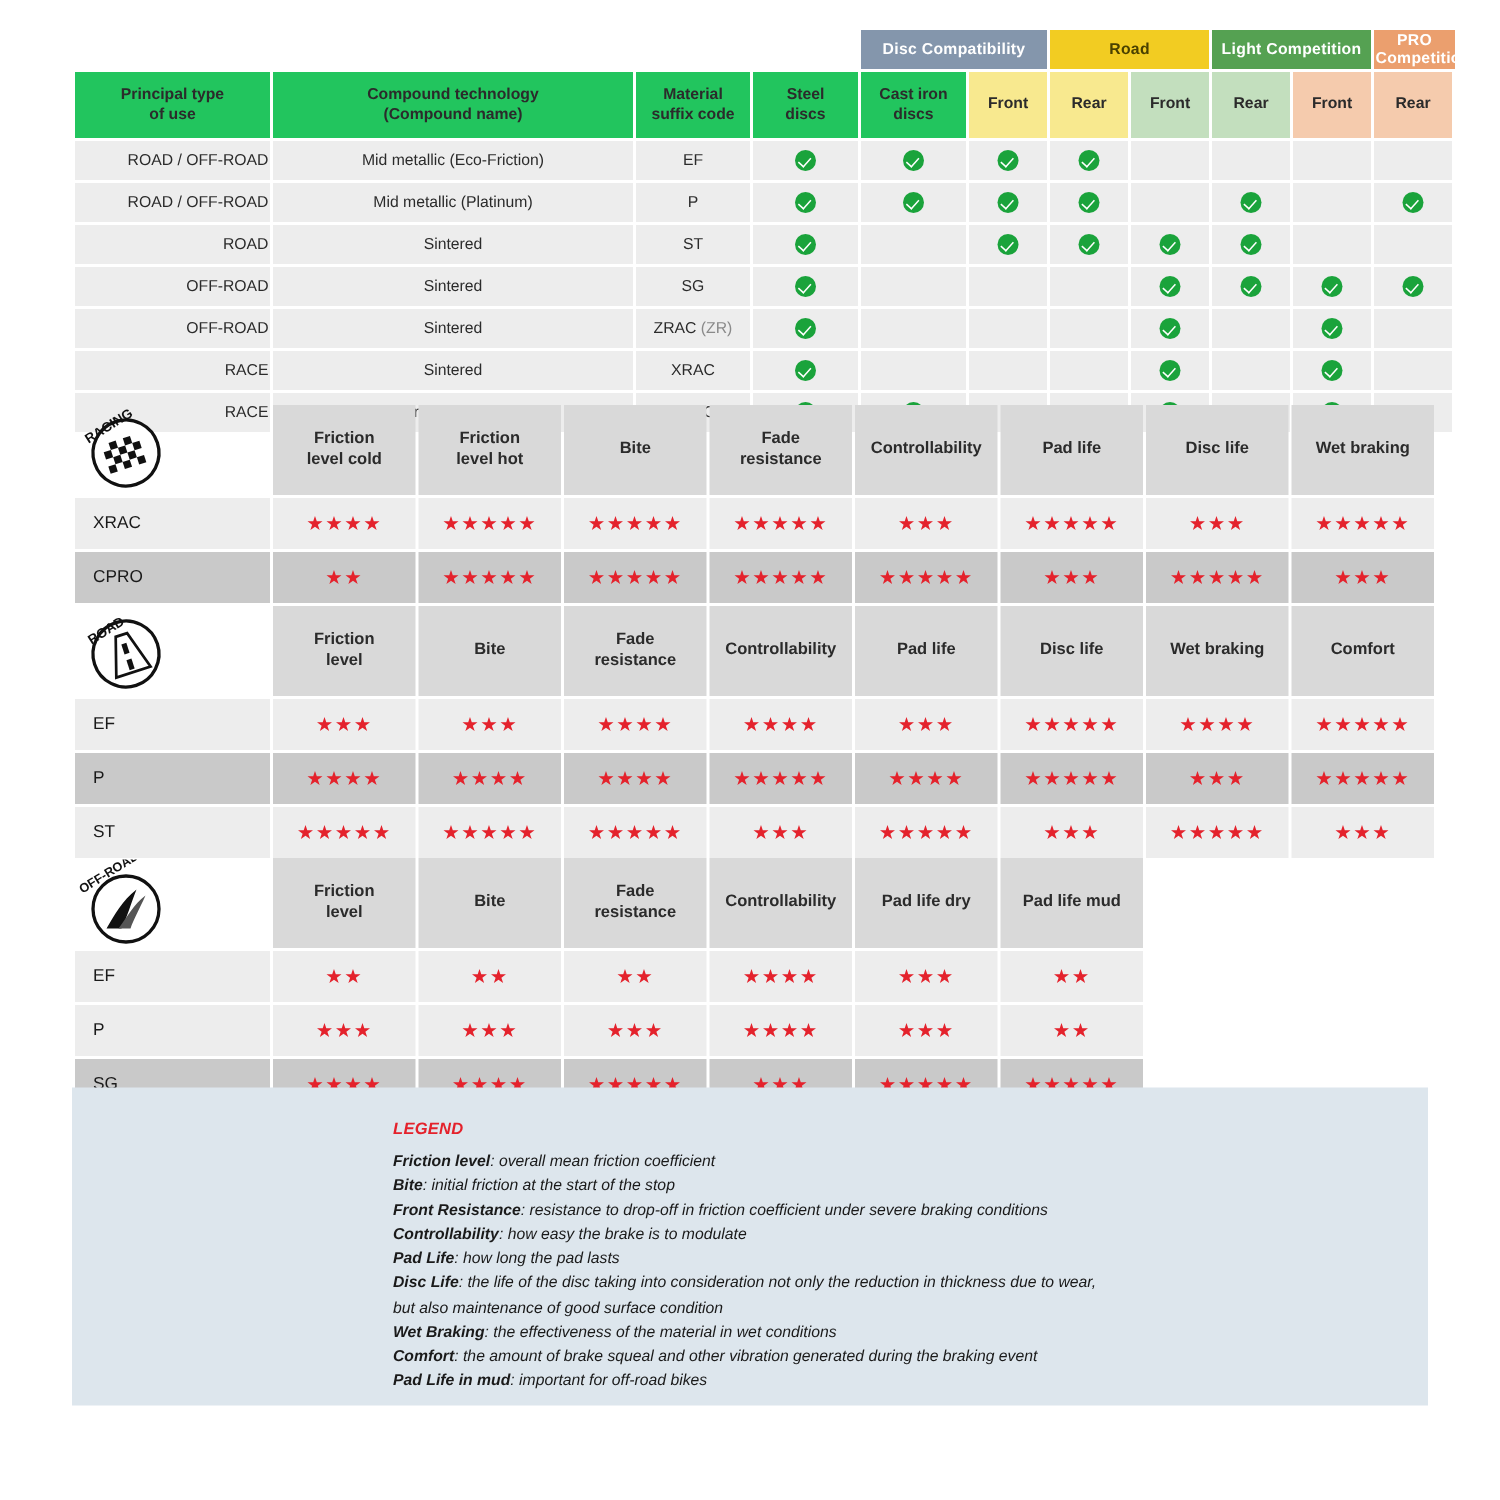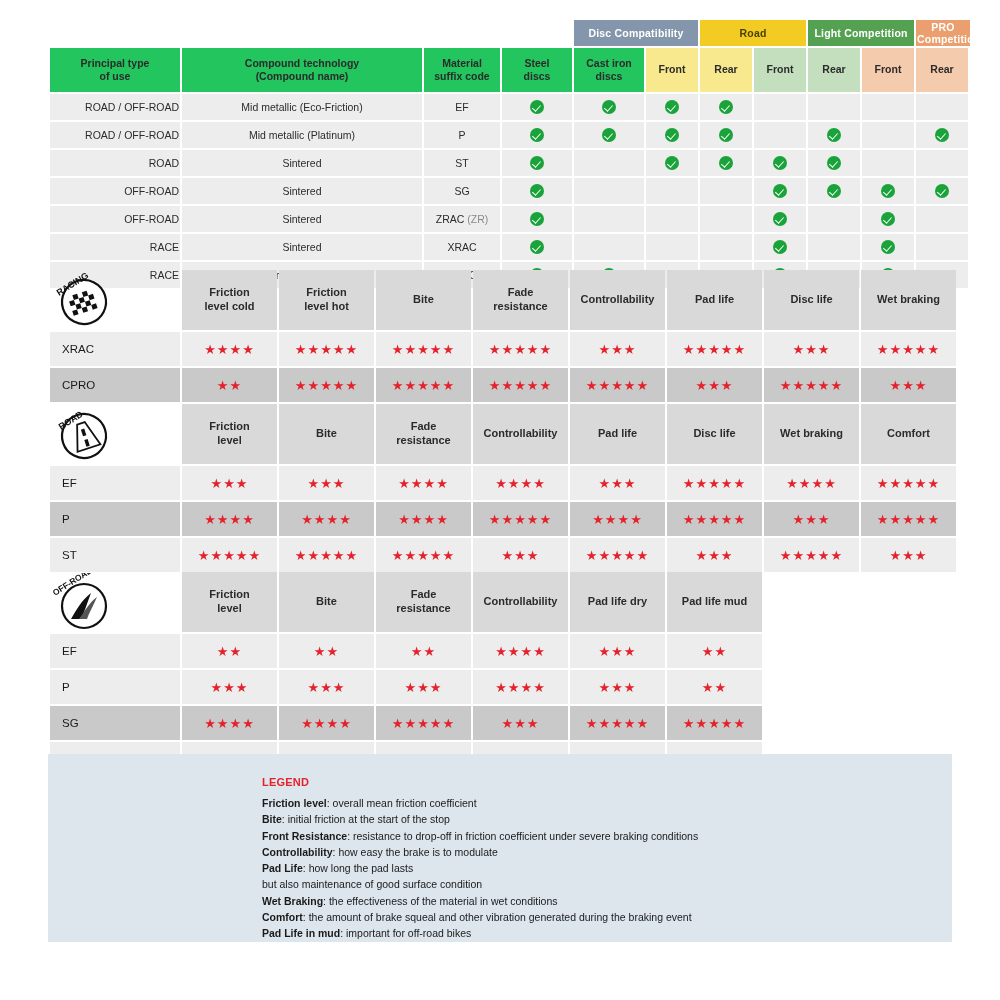--- a/index.html
+++ b/index.html
@@ -155,24 +155,25 @@
     width: 66px;
     height: 58px;
     position: relative;
   }
   .badge svg { display: block; }
 
   
   .legend {
     position: absolute;
     left: 48px;
-    top: 754px;
+    top: 725px;
     width: 904px;
-    height: 188px;
+    height: 212px;
     background: #dde6ed;
+    font-style: italic;
   }
   .legend-inner {
     padding: 22px 0 0 214px;
   }
   .legend-title {
     color: #e4222c;
     font-weight: bold;
     font-size: 11px;
     margin-bottom: 7px;
     letter-spacing: .2px;
@@ -552,20 +553,21 @@
 
   <div class="legend">
     <div class="legend-inner">
       <div class="legend-title">LEGEND</div>
       <div id="legend-lines">
           <div class="legend-line"><b>Friction level</b>: overall mean friction coefficient</div>
           <div class="legend-line"><b>Bite</b>: initial friction at the start of the stop</div>
           <div class="legend-line"><b>Front Resistance</b>: resistance to drop-off in friction coefficient under severe braking conditions</div>
           <div class="legend-line"><b>Controllability</b>: how easy the brake is to modulate</div>
           <div class="legend-line"><b>Pad Life</b>: how long the pad lasts</div>
+          <div class="legend-line"><b>Disc Life</b>: the life of the disc taking into consideration not only the reduction in thickness due to wear,</div>
           <div class="legend-line">but also maintenance of good surface condition</div>
           <div class="legend-line"><b>Wet Braking</b>: the effectiveness of the material in wet conditions</div>
           <div class="legend-line"><b>Comfort</b>: the amount of brake squeal and other vibration generated during the braking event</div>
           <div class="legend-line"><b>Pad Life in mud</b>: important for off-road bikes</div>
         </div>
     </div>
   </div>
 
 </div>
 

